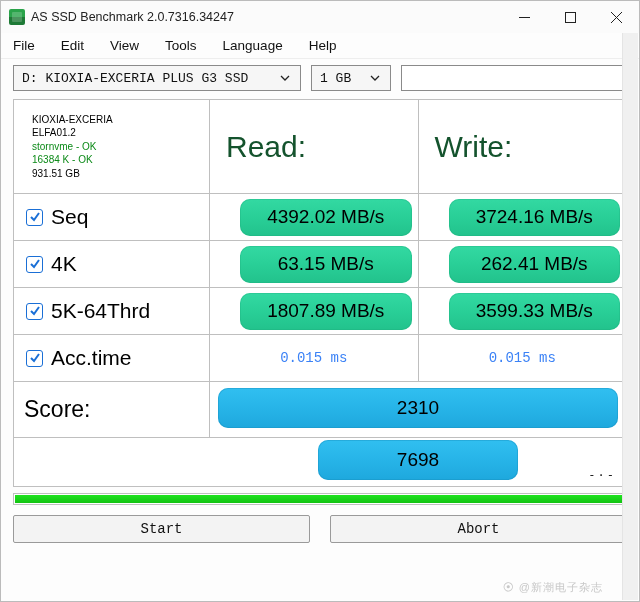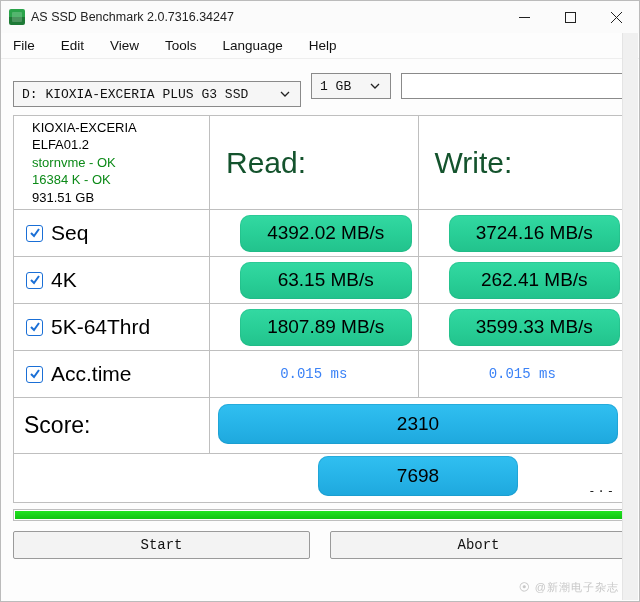--- a/index.html
+++ b/index.html
@@ -75,21 +75,21 @@
     align-items: center;
     height: 26px;
     border: 1px solid #8a8a8a;
     background: #f6f6f6;
     font-family: Consolas, "Courier New", monospace;
     font-size: 13px;
     padding: 0 6px 0 8px;
     color: #111;
     position: relative;
   }
-  .select.drive { width: 288px; margin-top: 16px; }
+  .select.drive { width: 288px; }
   .select.size { width: 80px; justify-content: flex-start;}
   .select .arrow {
     margin-left: auto;
     width: 18px; height: 100%;
     display: flex; align-items: center; justify-content: center;
   }
   .select .arrow svg{ width:10px; height:10px; }
   .textbox {
     flex: 1;
     height: 26px;
@@ -118,21 +118,21 @@
   .cell:last-child { border-right: none; }
   .col-label { width: 196px; padding: 0 10px; }
   .col-val { flex: 1; justify-content: center; padding: 4px 6px; }
   .hdr {
     height: 94px;
     font-family: Arial, sans-serif;
     font-size: 22px;
     color: #000;
   }
   .hdr .info {
-    font-size: 13px;
+    font-size: 10px;
     line-height: 1.35;
     padding: 6px 8px 6px 8px;
   }
   .hdr .info .name { color: #000; }
   .hdr .info .fw { color: #000; }
   .hdr .info .ok { color: #0c8a18; }
   .hdr .info .cap { color: #000; }
   .hdr .col-val { font-size: 30px; color:#14532d; justify-content:flex-start; padding-left:16px; }
   .check {
     display:flex; align-items:center; gap:8px;
@@ -202,21 +202,21 @@
     font-family: Consolas, "Courier New", monospace;
     font-size:14px; color:#111;
     border-radius:2px;
     text-align:center;
   }
   .scrollbar{
     position:absolute; right:1px; top:32px; bottom:1px; width:16px;
     background:#f0f0f0; border-left:1px solid #e4e4e4;
   }
   .watermark{
-    position:absolute; right:20px; bottom:6px;
+    position:absolute; right:36px; bottom:6px;
     font-size:11px; color:#c8c8c8; letter-spacing:1px;
     font-family: Arial, sans-serif;
   }
 </style>
 </head>
 <body>
 
 <div class="window">
 
   <div class="titlebar">

